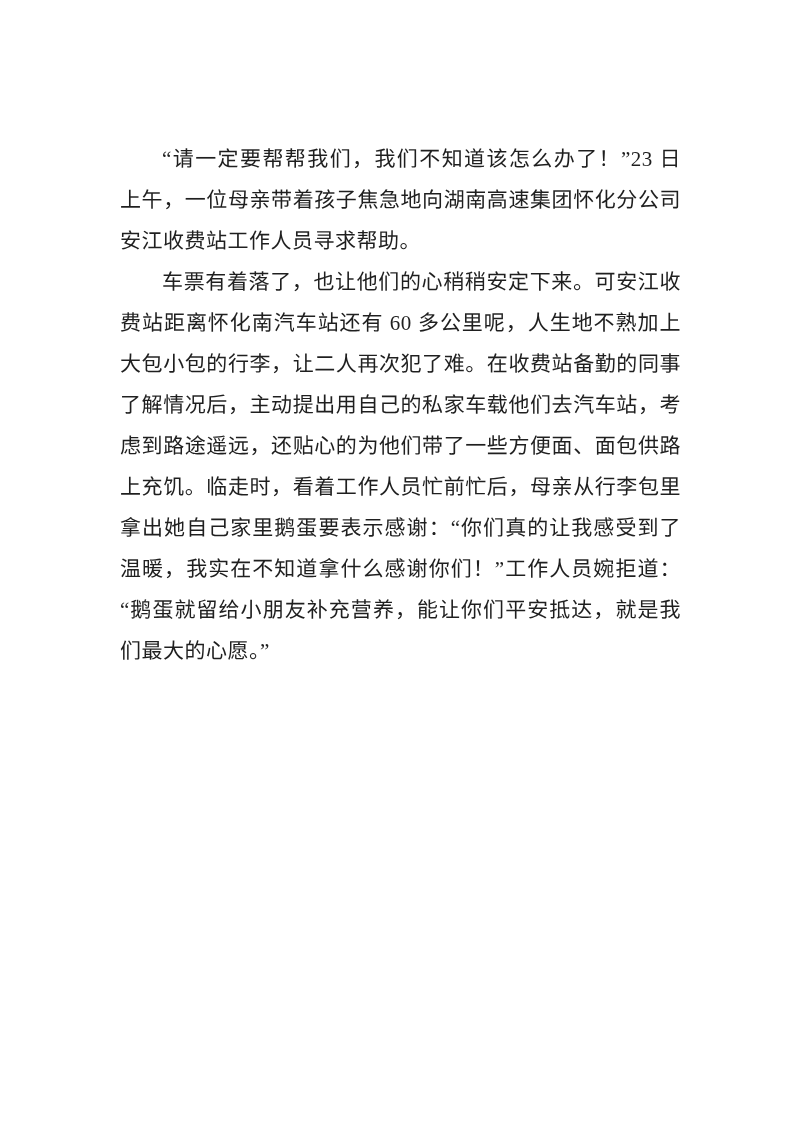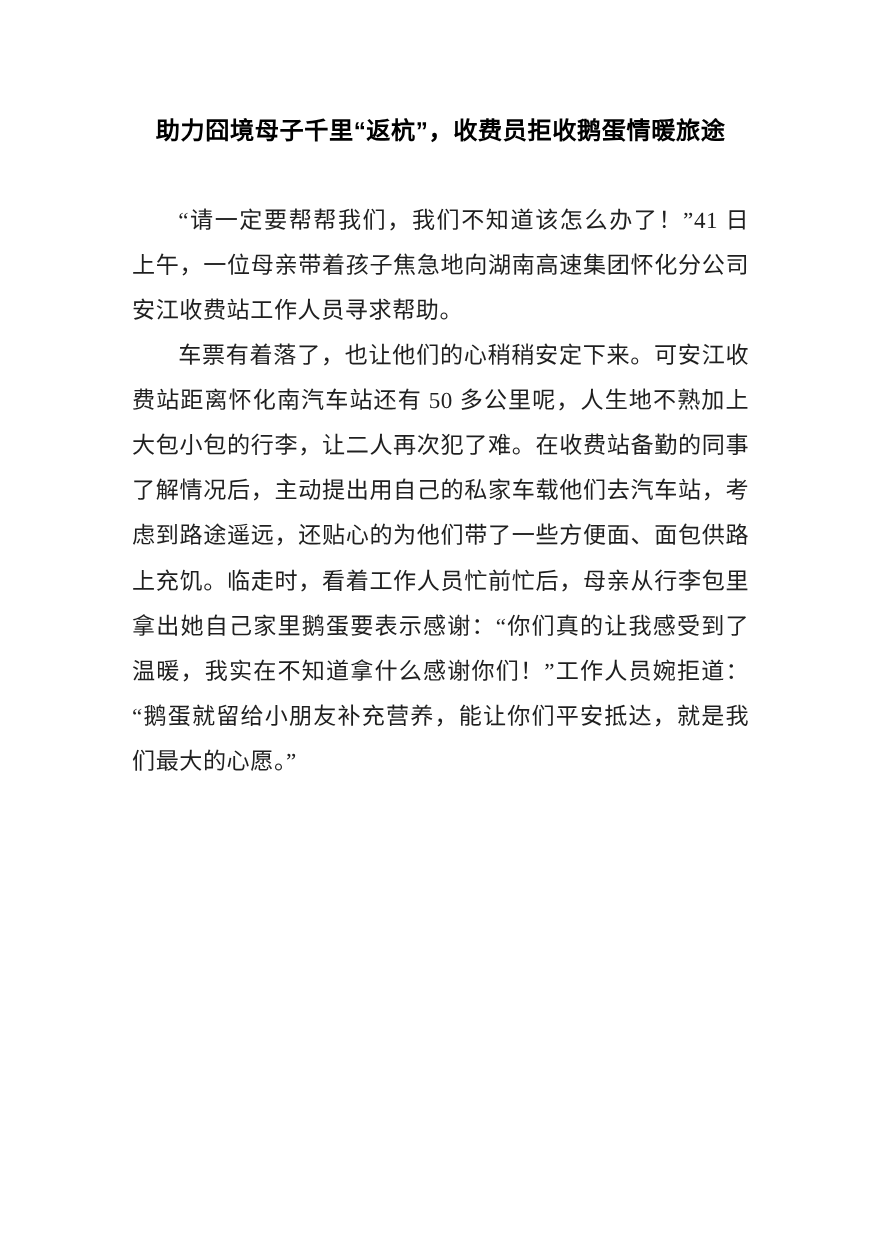--- a/index.html
+++ b/index.html
@@ -43,18 +43,17 @@
     text-align: justify;
     text-justify: inter-ideograph;
     text-indent: 2em;
     word-break: break-all;
   }
 </style>
 </head>
 <body>
 
 <div class="page">
-  <h1 class="doc-title">助力囧境母子千里“返杭”，收费员拒收鹅蛋情暖旅途</h1>
   <div class="doc-body">
-    <p>“请一定要帮帮我们，我们不知道该怎么办了！”41 日上午，一位母亲带着孩子焦急地向湖南高速集团怀化分公司安江收费站工作人员寻求帮助。</p>
-    <p>车票有着落了，也让他们的心稍稍安定下来。可安江收费站距离怀化南汽车站还有 50 多公里呢，人生地不熟加上大包小包的行李，让二人再次犯了难。在收费站备勤的同事了解情况后，主动提出用自己的私家车载他们去汽车站，考虑到路途遥远，还贴心的为他们带了一些方便面、面包供路上充饥。临走时，看着工作人员忙前忙后，母亲从行李包里拿出她自己家里鹅蛋要表示感谢：“你们真的让我感受到了温暖，我实在不知道拿什么感谢你们！”工作人员婉拒道：“鹅蛋就留给小朋友补充营养，能让你们平安抵达，就是我们最大的心愿。”</p>
+    <p>“请一定要帮帮我们，我们不知道该怎么办了！”23 日上午，一位母亲带着孩子焦急地向湖南高速集团怀化分公司安江收费站工作人员寻求帮助。</p>
+    <p>车票有着落了，也让他们的心稍稍安定下来。可安江收费站距离怀化南汽车站还有 60 多公里呢，人生地不熟加上大包小包的行李，让二人再次犯了难。在收费站备勤的同事了解情况后，主动提出用自己的私家车载他们去汽车站，考虑到路途遥远，还贴心的为他们带了一些方便面、面包供路上充饥。临走时，看着工作人员忙前忙后，母亲从行李包里拿出她自己家里鹅蛋要表示感谢：“你们真的让我感受到了温暖，我实在不知道拿什么感谢你们！”工作人员婉拒道：“鹅蛋就留给小朋友补充营养，能让你们平安抵达，就是我们最大的心愿。”</p>
   </div>
 </div>
 
 </body></html>

